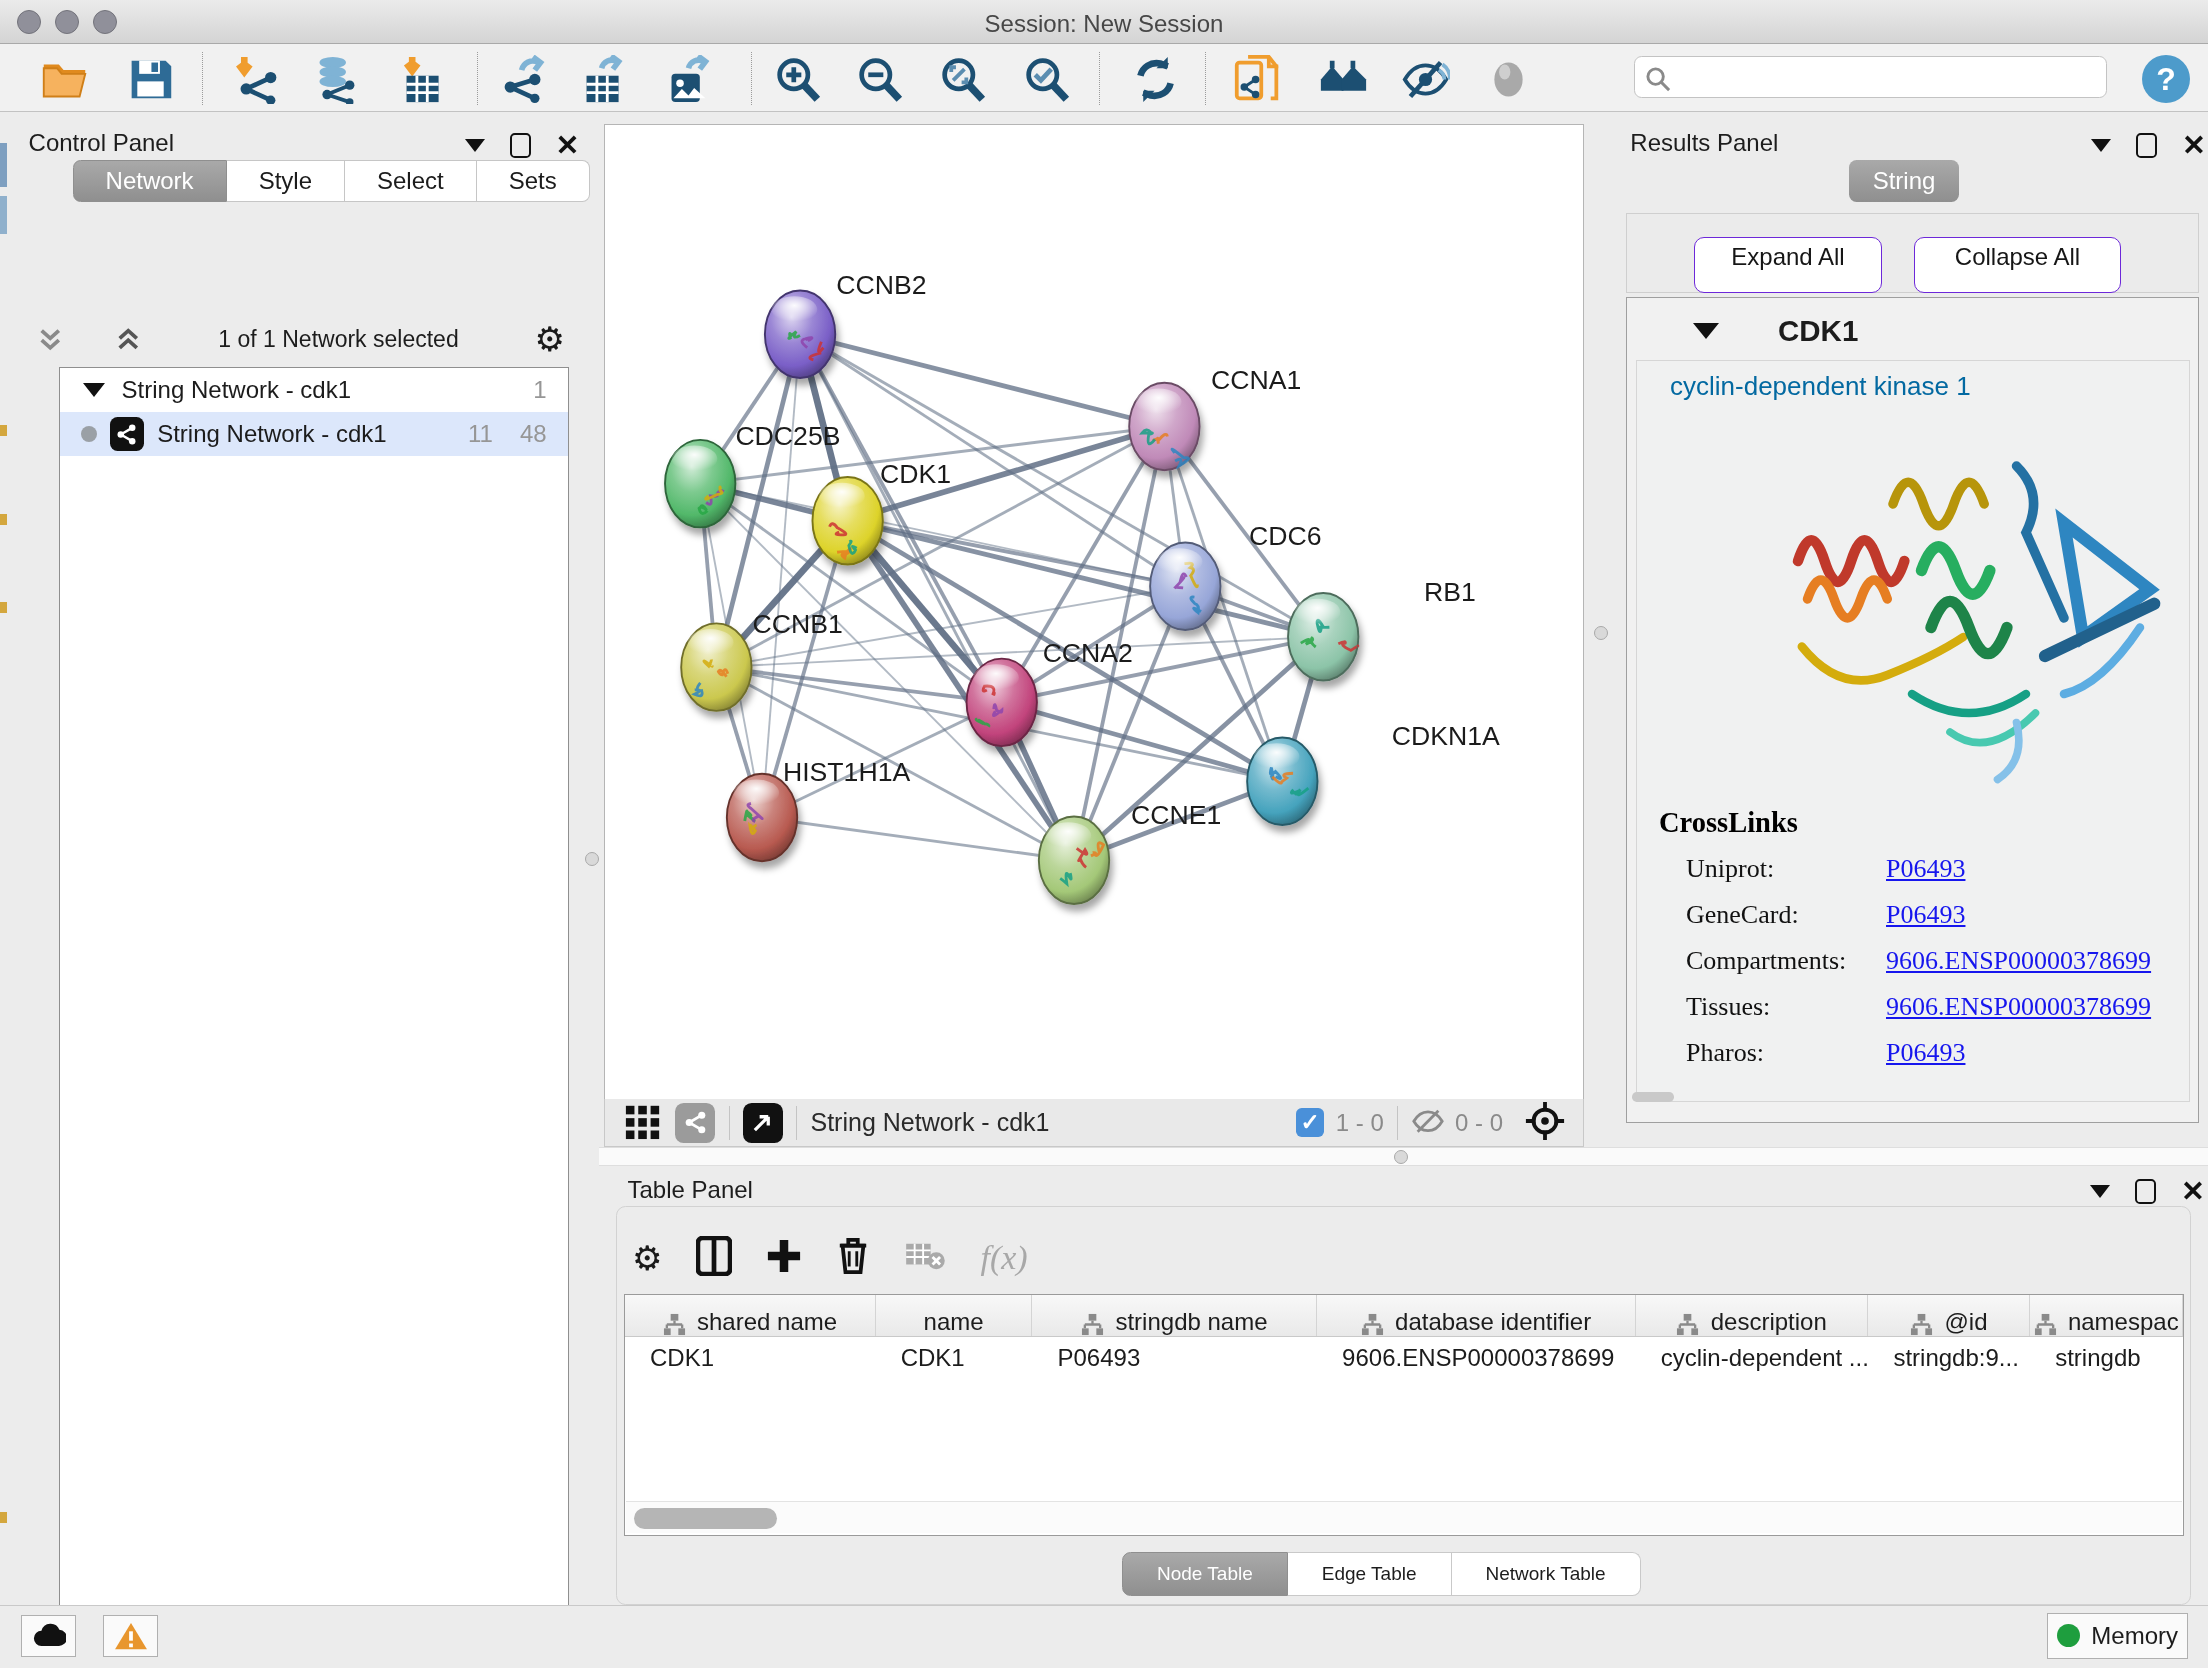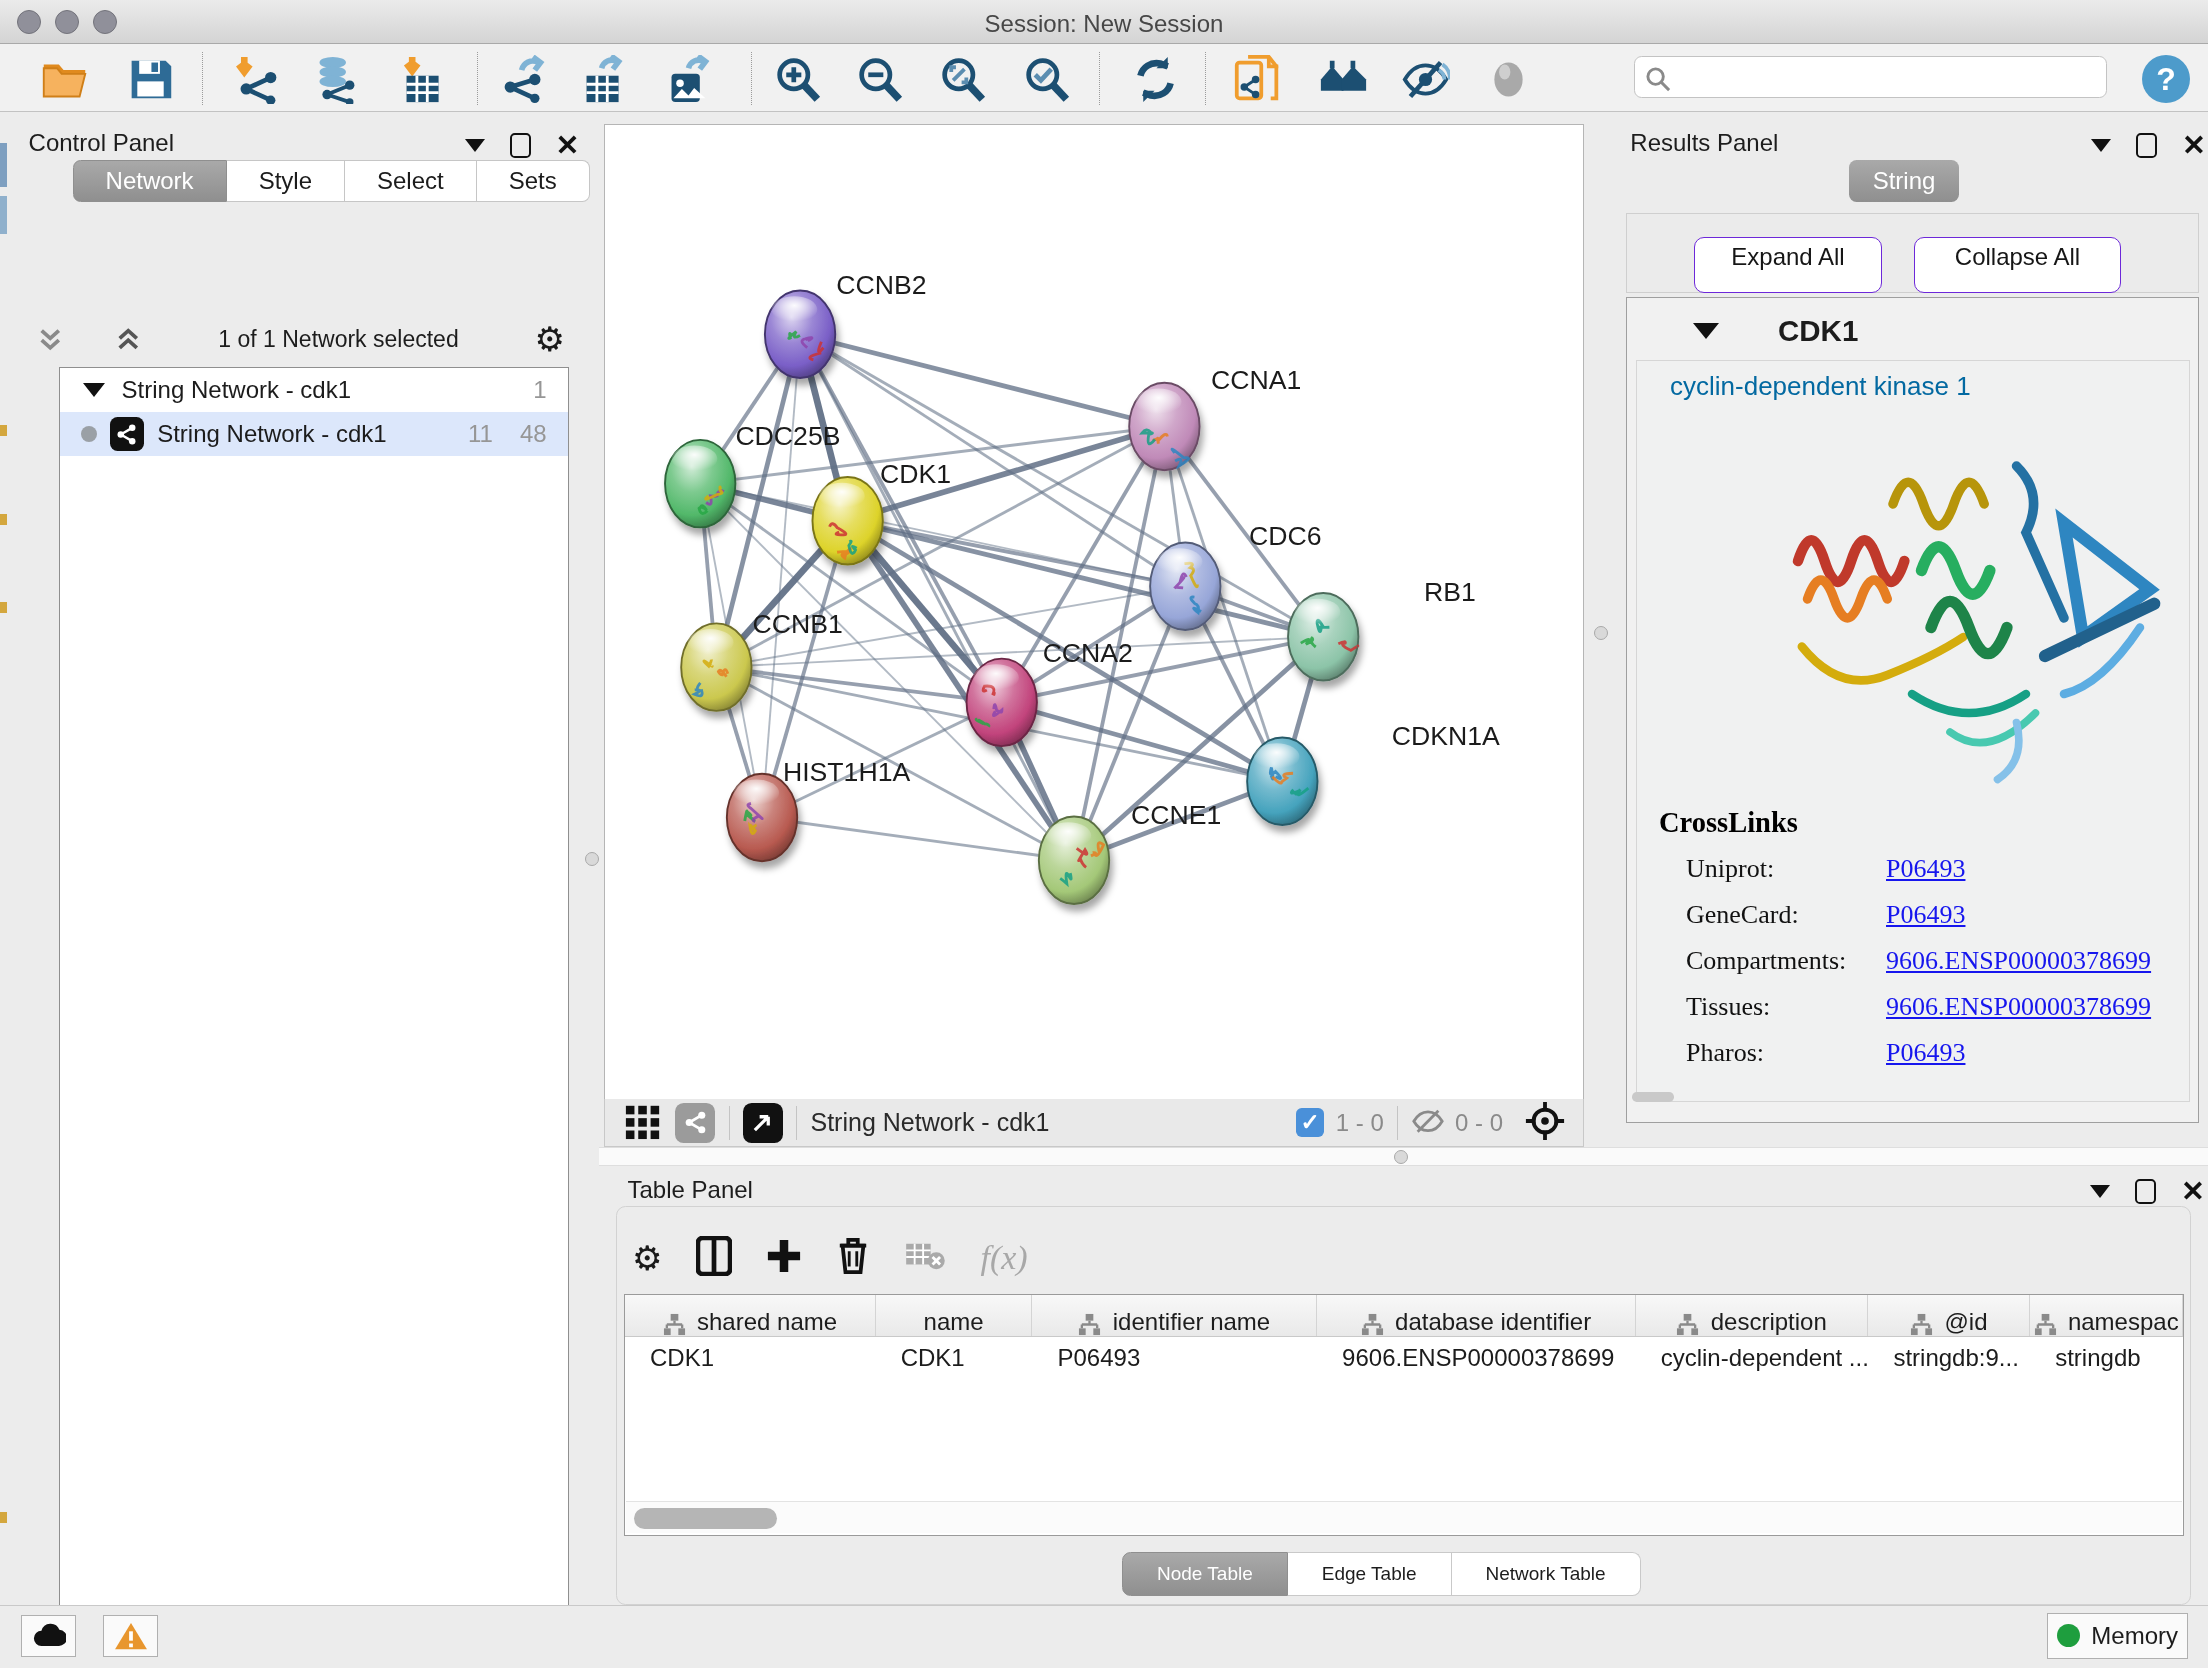--- a/index.html
+++ b/index.html
@@ -724,21 +724,21 @@
       <div class="th" style="width: 157px;">
         <span>name</span>
       </div>
       <div class="th" style="width: 285px;">
         <svg width="23" height="23" viewBox="0 0 24 24">
           <rect x="8" y="1" width="8" height="7" fill="#8a8a8a"></rect>
           <path d="M12 8v4M4 12h16M4 12v4M20 12v4" stroke="#8a8a8a" stroke-width="2.4" fill="none"></path>
           <rect x="1" y="16" width="7" height="7" fill="#8a8a8a"></rect>
           <rect x="16" y="16" width="7" height="7" fill="#8a8a8a"></rect>
         </svg>
-        <span>identifier name</span>
+        <span>stringdb name</span>
       </div>
       <div class="th" style="width: 319px;">
         <svg width="23" height="23" viewBox="0 0 24 24">
           <rect x="8" y="1" width="8" height="7" fill="#8a8a8a"></rect>
           <path d="M12 8v4M4 12h16M4 12v4M20 12v4" stroke="#8a8a8a" stroke-width="2.4" fill="none"></path>
           <rect x="1" y="16" width="7" height="7" fill="#8a8a8a"></rect>
           <rect x="16" y="16" width="7" height="7" fill="#8a8a8a"></rect>
         </svg>
         <span>database identifier</span>
       </div>

